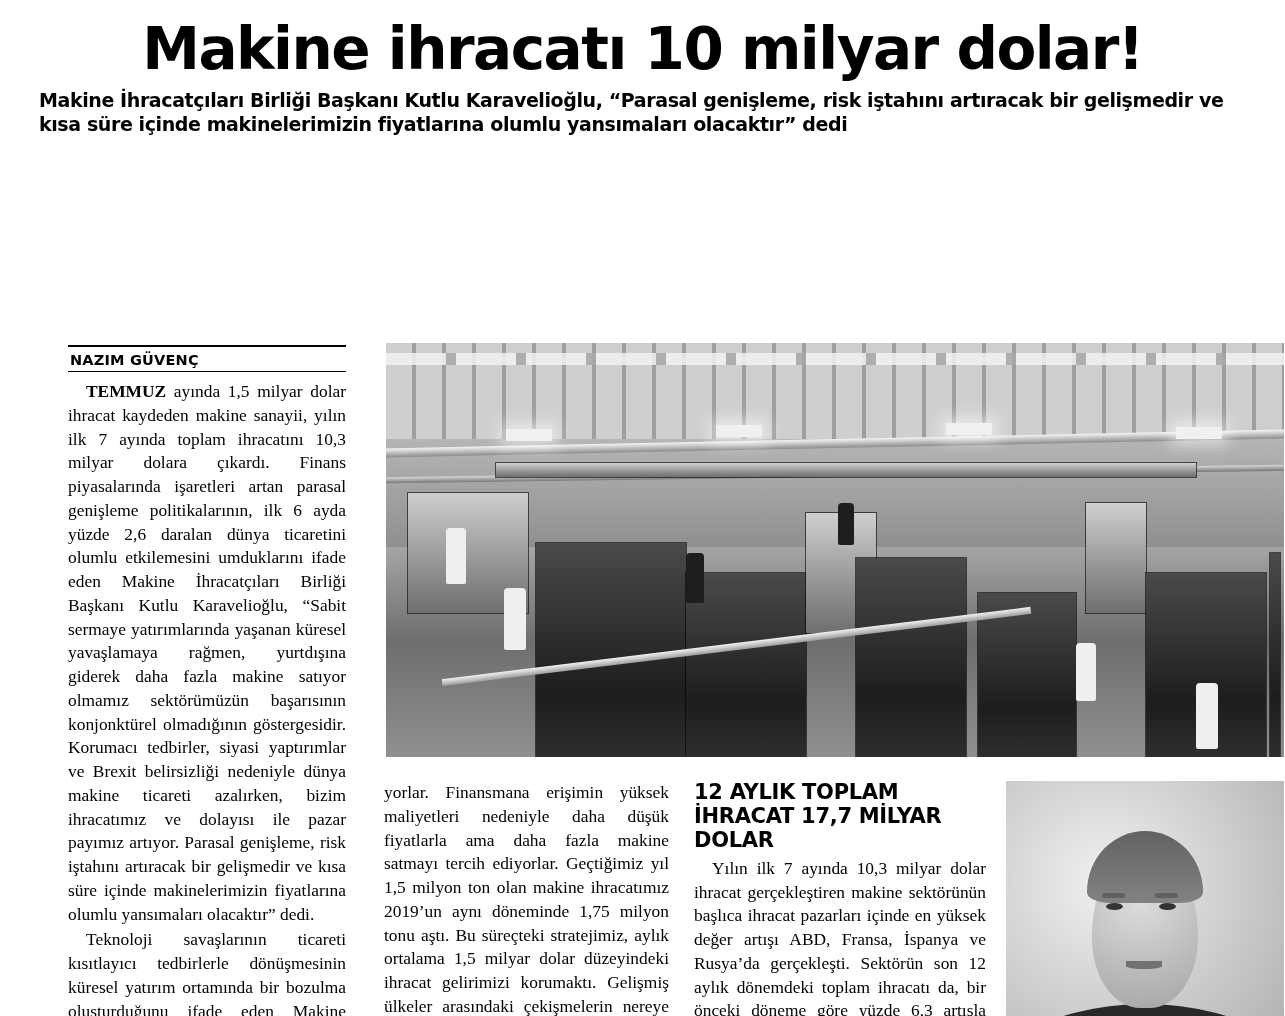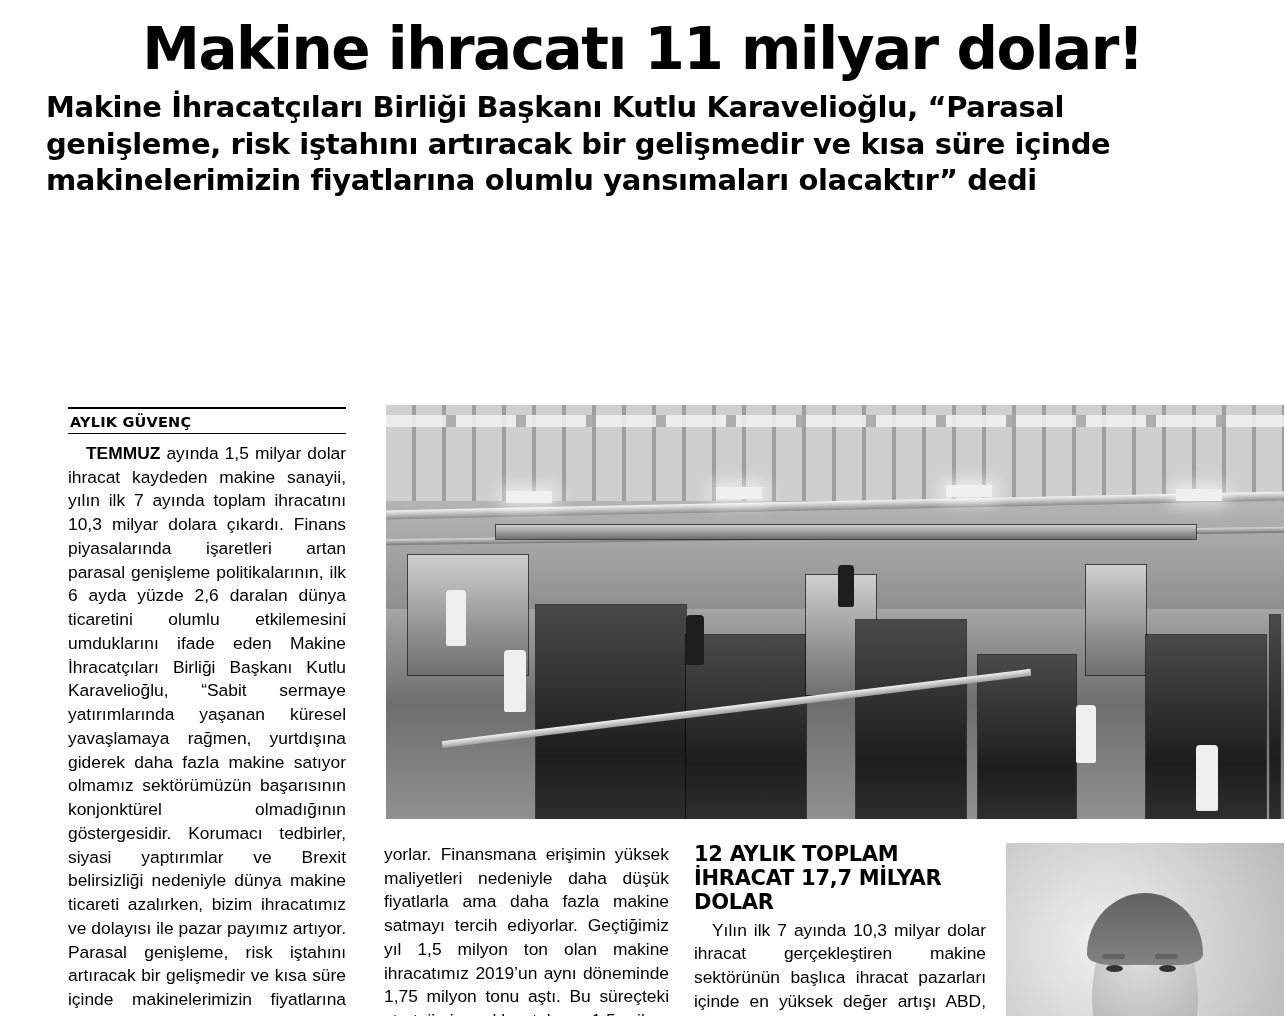--- a/index.html
+++ b/index.html
@@ -29,24 +29,24 @@
     font-size: 58px;
     line-height: 1.02;
     letter-spacing: -1.5px;
     text-align: center;
     margin: 6px 0 10px 0;
     white-space: nowrap;
   }
   .deck {
     font-family: "DejaVu Sans", sans-serif;
     font-weight: bold;
-    font-size: 29px;
+    font-size: 19px;
     line-height: 1.26;
     letter-spacing: -0.4px;
-    margin: 0 0 12px 8px;
+    margin: 0 0 12px 1px;
     padding: 0 4px;
   }
 
   
   .body-area {
     position: relative;
     width: 100%;
   }
 
   
@@ -65,21 +65,21 @@
     font-weight: bold;
     font-size: 14.5px;
     letter-spacing: 0.2px;
     padding: 1px 0 3px 2px;
   }
   .byline-rule-bot {
     border-top: 1px solid #000;
     margin: 0 0 8px 0;
   }
   .para {
-    font-family: Liberation Sans, sans-serif;
+    font-family: Liberation Serif, serif;
     font-size: 17.4px;
     line-height: 1.365;
     text-align: justify;
     text-justify: inter-word;
     margin: 0 0 2px 0;
     hyphens: auto;
   }
   .para.indent { text-indent: 18px; }
   .lead-caps {
     font-weight: bold;
@@ -250,28 +250,28 @@
     width: 36px; height: 8px;
     background: #8c6b60;
     border-radius: 0 0 40% 40%;
   }
 </style>
 </head>
 <body>
 
 <div class="page">
 
-  <h1 class="headline">Makine ihracatı 11 milyar dolar!</h1>
+  <h1 class="headline">Makine ihracatı 10 milyar dolar!</h1>
   <div class="deck">Makine İhracatçıları Birliği Başkanı Kutlu Karavelioğlu, “Parasal genişleme, risk iştahını artıracak bir gelişmedir ve kısa süre içinde makinelerimizin fiyatlarına olumlu yansımaları olacaktır” dedi</div>
 
   <div class="body-area">
 
     <div class="col-left">
       <div class="byline-rule-top"></div>
-      <div class="byline">AYLIK GÜVENÇ</div>
+      <div class="byline">NAZIM GÜVENÇ</div>
       <div class="byline-rule-bot"></div>
 
       <p class="para indent"><span class="lead-caps">TEMMUZ</span><span> ayında 1,5 milyar dolar ihracat kaydeden makine sanayii, yılın ilk 7 ayında toplam ihracatını 10,3 milyar dolara çıkardı. Finans piyasalarında işaretleri artan parasal genişleme politikalarının, ilk 6 ayda yüzde 2,6 daralan dünya ticaretini olumlu etkilemesini umduklarını ifade eden Makine İhracatçıları Birliği Başkanı Kutlu Karavelioğlu, “Sabit sermaye yatırımlarında yaşanan küresel yavaşlamaya rağmen, yurtdışına giderek daha fazla makine satıyor olmamız sektörümüzün başarısının konjonktürel olmadığının göstergesidir. Korumacı tedbirler, siyasi yaptırımlar ve Brexit belirsizliği nedeniyle dünya makine ticareti azalırken, bizim ihracatımız ve dolayısı ile pazar payımız artıyor. Parasal genişleme, risk iştahını artıracak bir gelişmedir ve kısa süre içinde makinelerimizin fiyatlarına olumlu yansımaları olacaktır” dedi.</span></p>
 
 
       <p class="para indent">Teknoloji savaşlarının ticareti kısıtlayıcı tedbirlerle dönüşmesinin küresel yatırım ortamında bir bozulma oluşturduğunu ifade eden Makine İhracatçıları Birliği Başkanı Kutlu Karavelioğlu, son dönemde olumlu gelişmeler yaşandığına dikkat çekerek şunları söyledi:</p>
 
     </div>
 
     <div class="photo-main">

